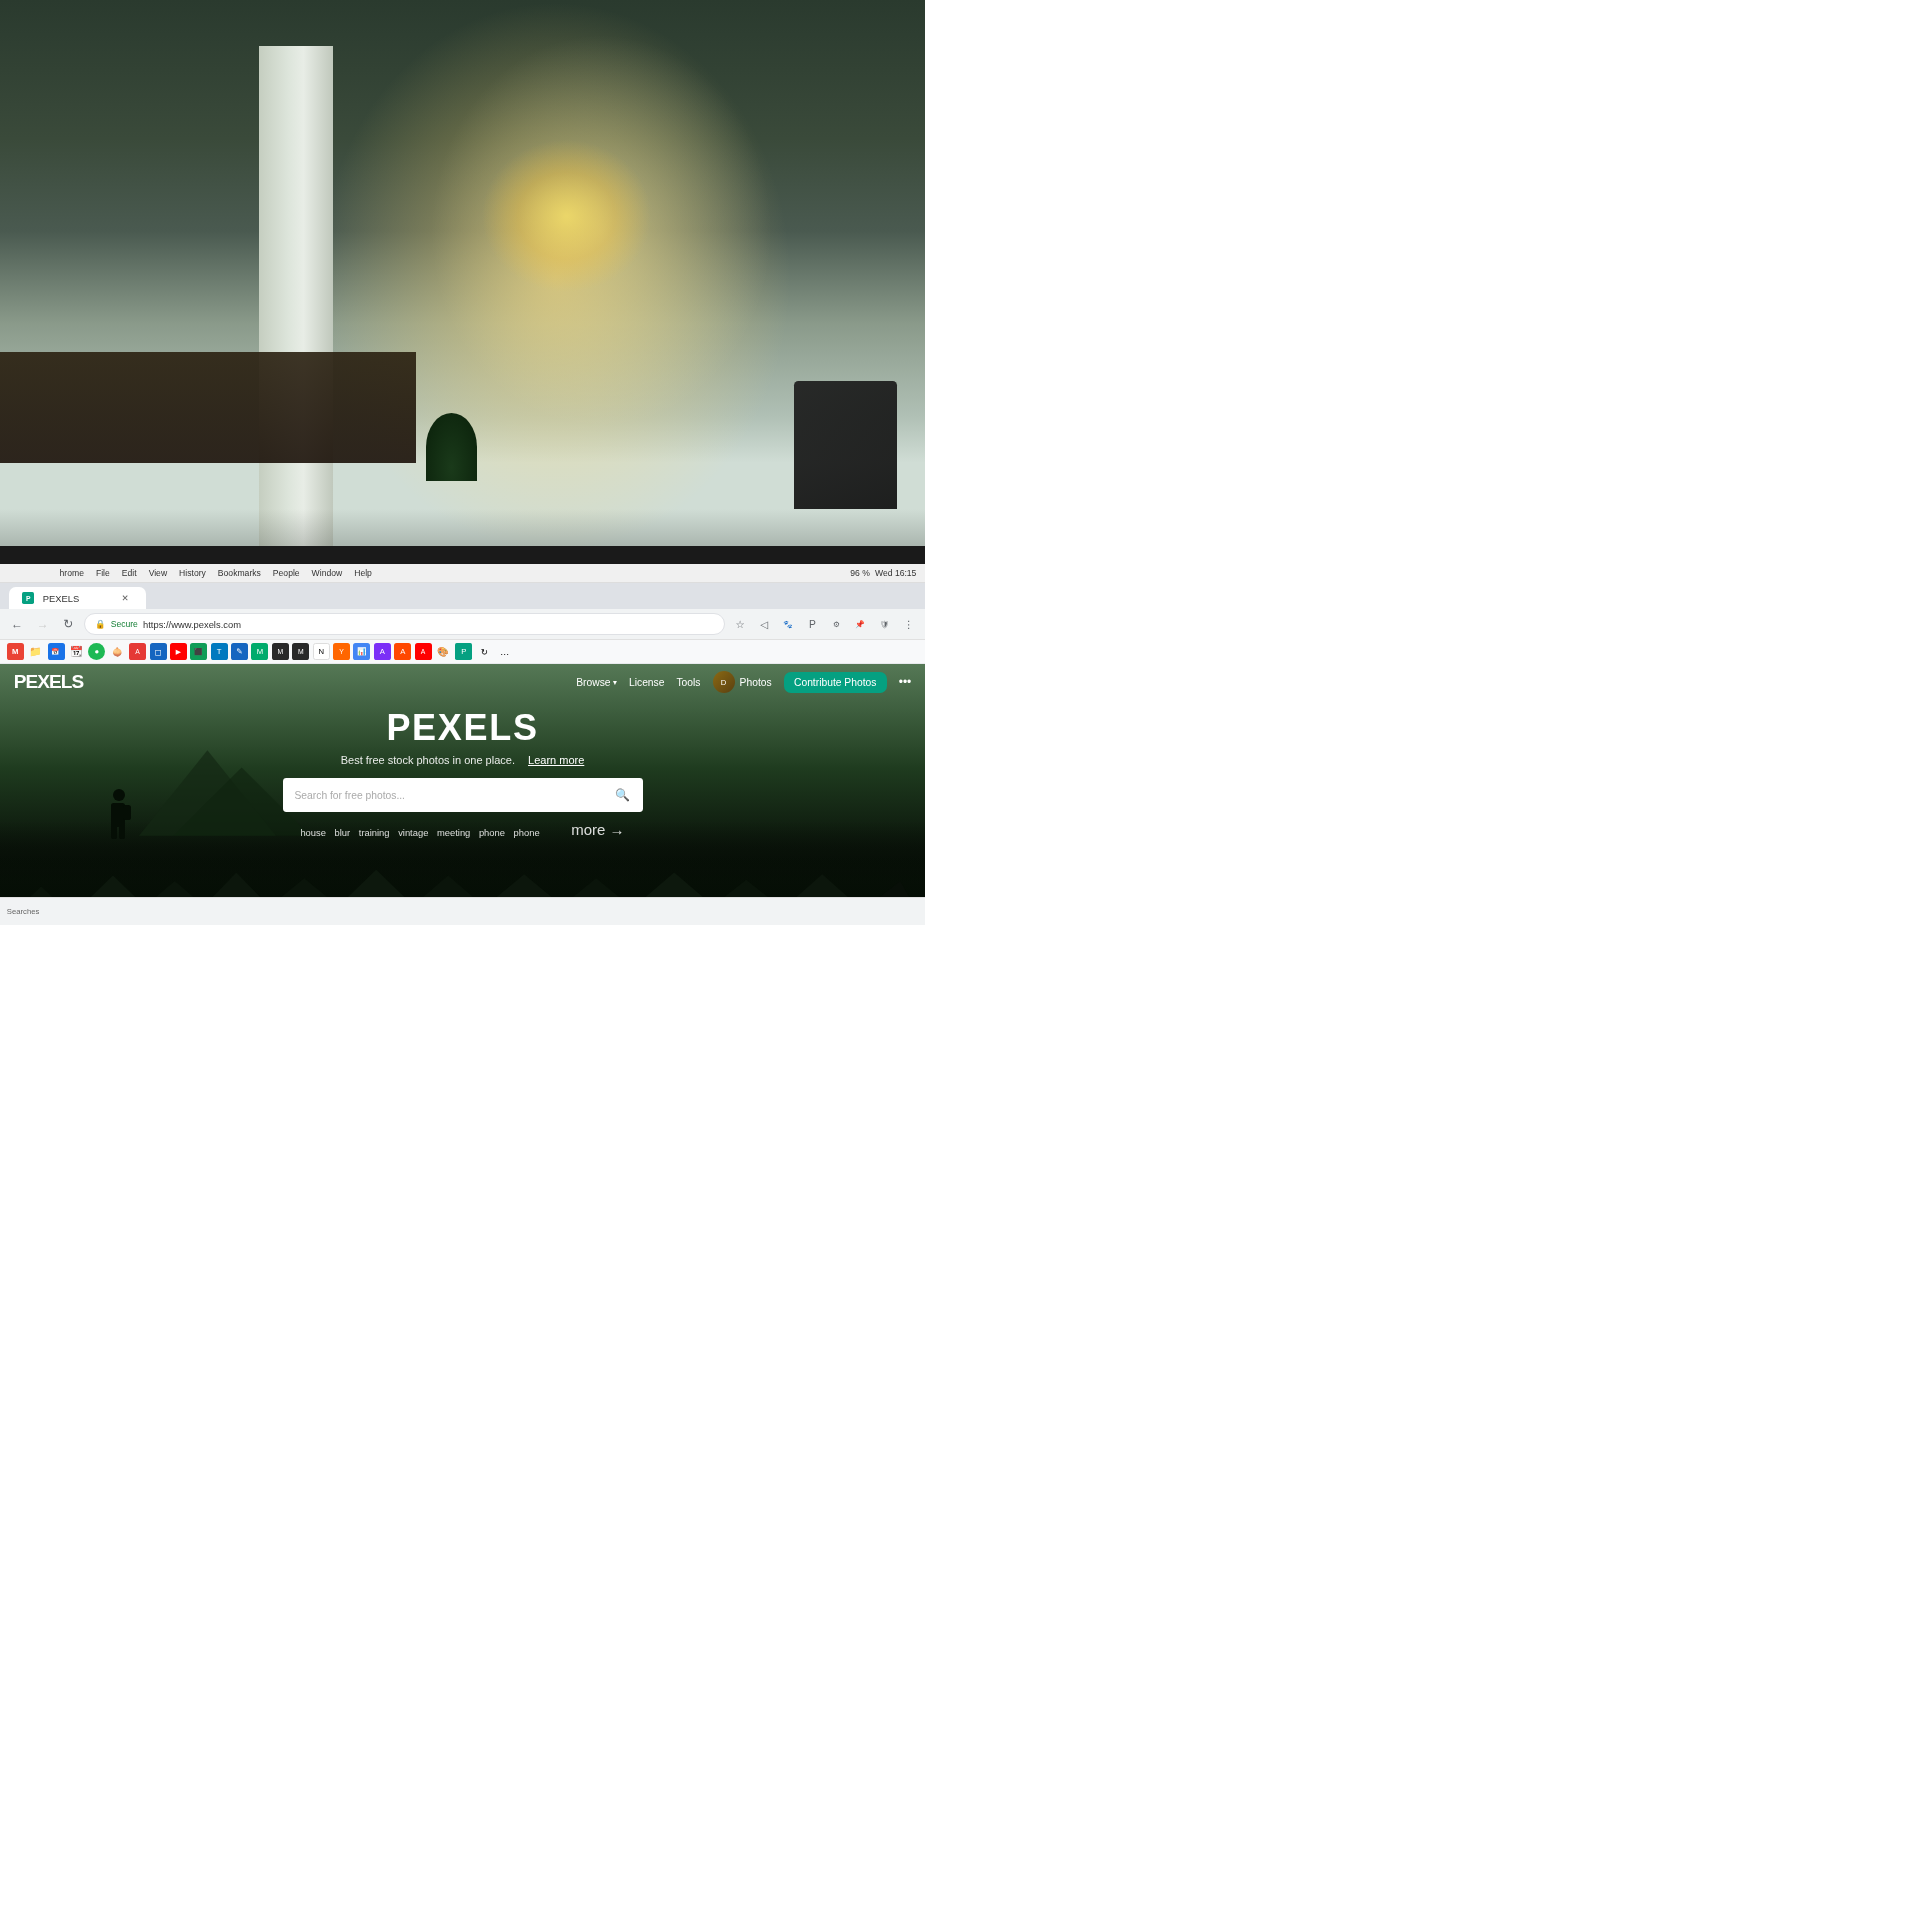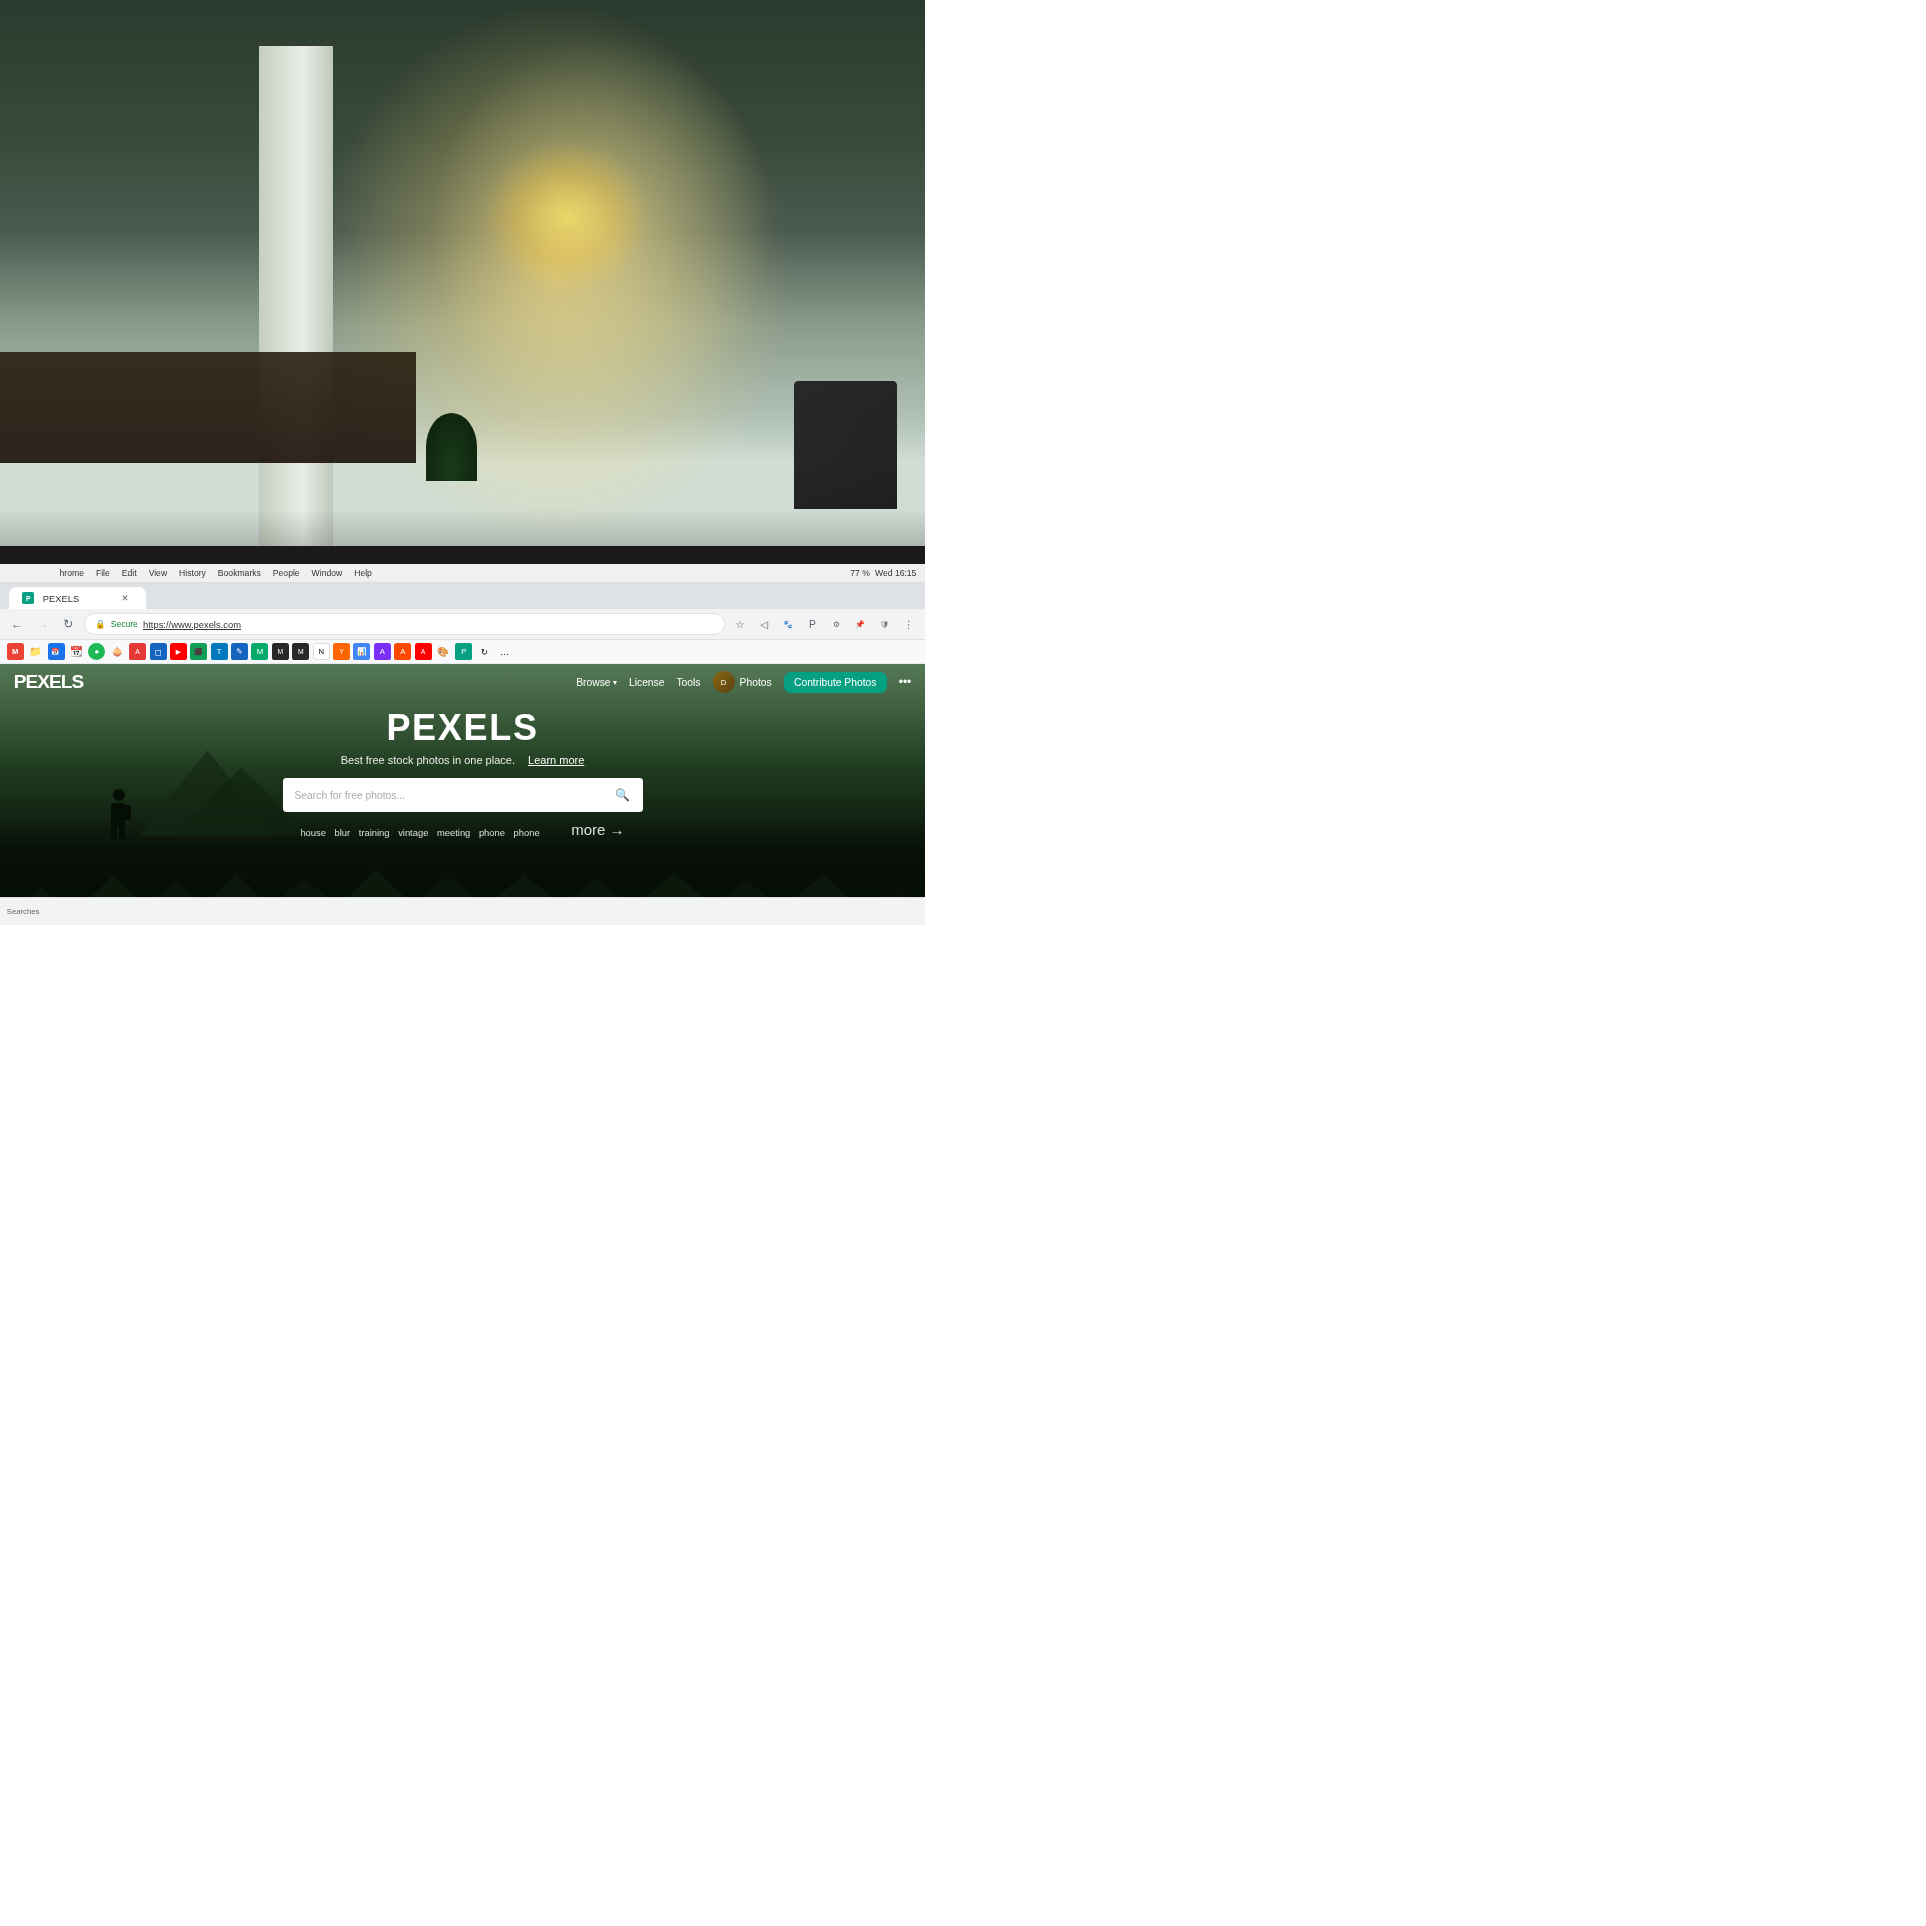--- a/index.html
+++ b/index.html
@@ -432,42 +432,42 @@
       <span>File</span>
       <span>Edit</span>
       <span>View</span>
       <span>History</span>
       <span>Bookmarks</span>
       <span>People</span>
       <span>Window</span>
       <span>Help</span>
     </div>
     <div class="system-status">
-      <span>77 %</span>
+      <span>96 %</span>
       <span>Wed 16:15</span>
     </div>
   </div>
 
   <div class="chrome-tab-bar">
     <div class="chrome-tab">
       <div class="tab-favicon" style="background:#05a081;display:flex;align-items:center;justify-content:center;color:#fff;font-size:6.8px;font-weight:900;">P</div>
       <span style="font-size:9.4px;color:#333;margin-left:3.4px;">PEXELS</span>
       <div class="tab-close">✕</div>
     </div>
   </div>
 
   <div class="address-bar-row">
     <div class="nav-btn">←</div>
     <div class="nav-btn" style="color:#ccc;">→</div>
     <div class="nav-btn">↻</div>
 
     <div class="address-bar">
       <span class="secure-icon">🔒</span>
       <span class="url-text" style="color:#188038;font-size:8.6px;">Secure</span>
-      <span style="font-size:9.4px;color:#333;text-decoration:underline;">https://www.pexels.com</span>
+      <span style="font-size:9.4px;color:#333;">https://www.pexels.com</span>
     </div>
 
     <div class="addr-btn">☆</div>
     <div class="addr-btn">◁</div>
     <div class="addr-btn" style="font-size:7.7px;">🐾</div>
     <div class="addr-btn">P</div>
     <div class="addr-btn" style="font-size:7.7px;">⚙</div>
     <div class="addr-btn" style="font-size:7.7px;">📌</div>
     <div class="addr-btn" style="font-size:7.7px;">🛡</div>
     <div class="addr-btn">⋮</div>

